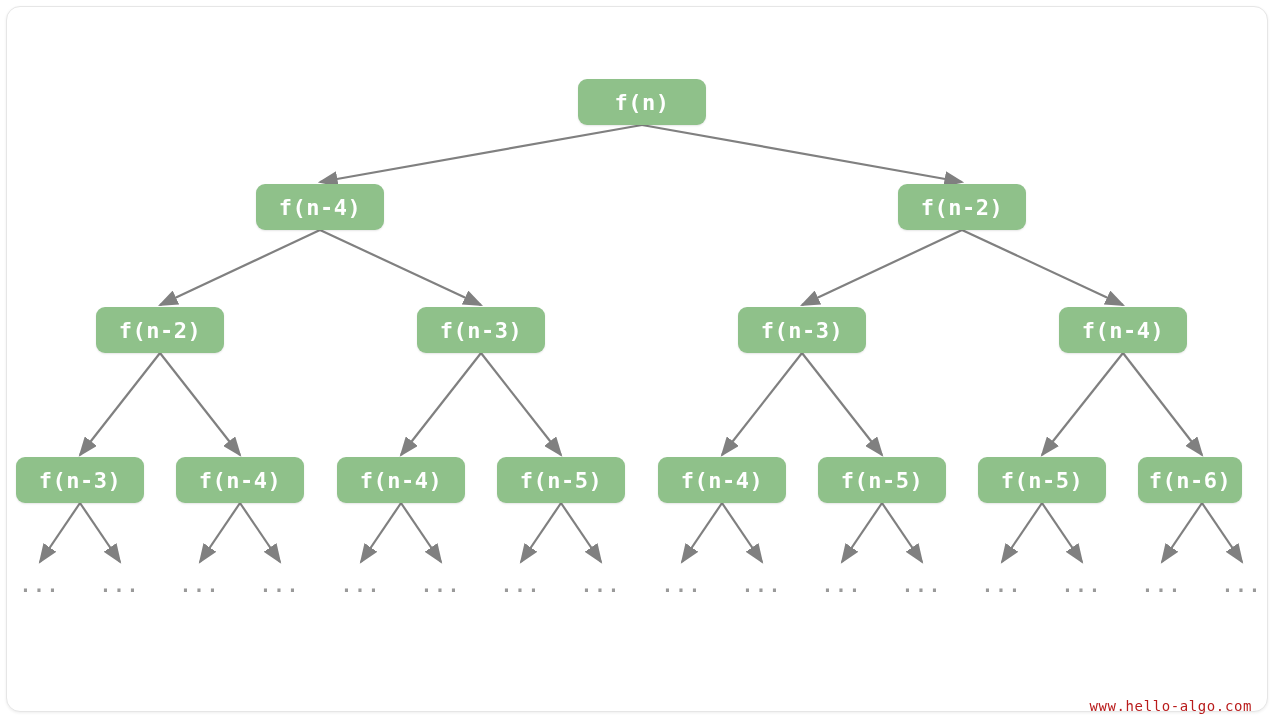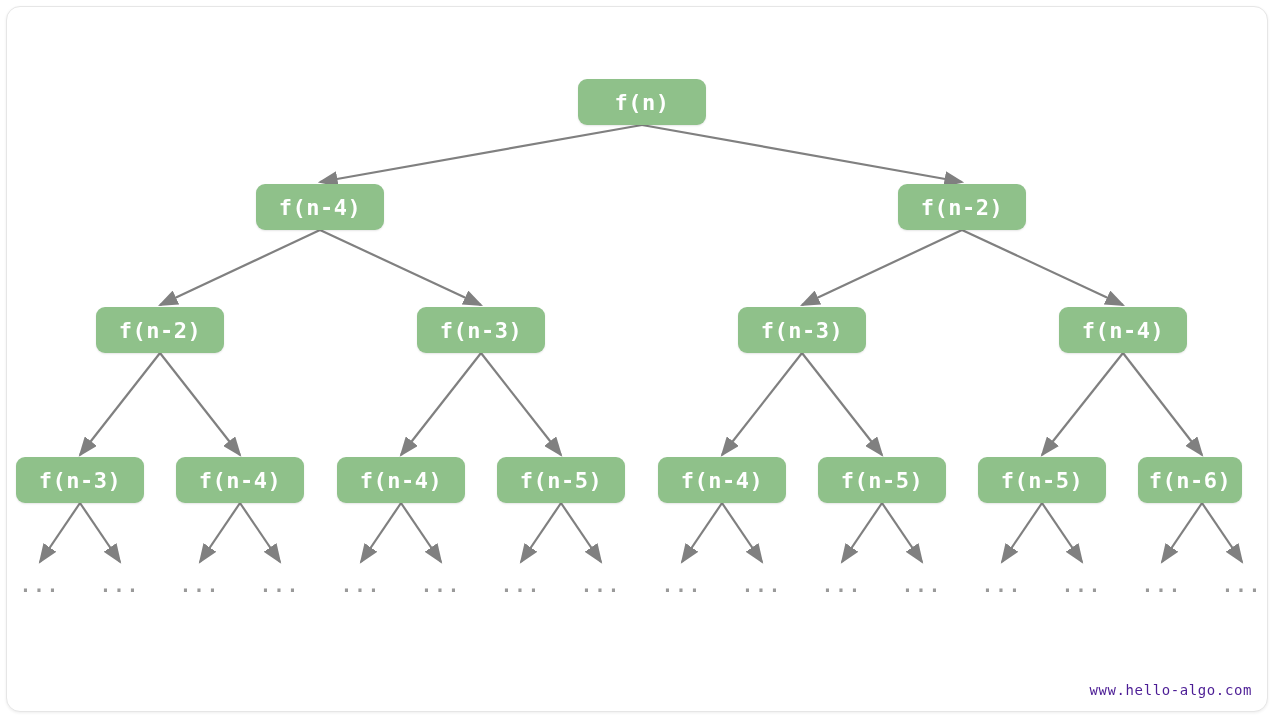--- a/index.html
+++ b/index.html
@@ -57,22 +57,22 @@
     color: #9a9a9a;
     font-size: 19px;
     font-weight: bold;
     letter-spacing: 2px;
     transform: translate(-50%, -50%);
     white-space: nowrap;
   }
   .watermark {
     position: absolute;
     right: 28px;
-    bottom: 22px;
-    color: #4c1d95;
+    bottom: 6px;
+    color: #b91c1c;
     font-size: 14px;
     letter-spacing: 0.6px;
   }
 </style>
 </head>
 <body>
 
 <div id="page">
   <div class="card"></div>
 

